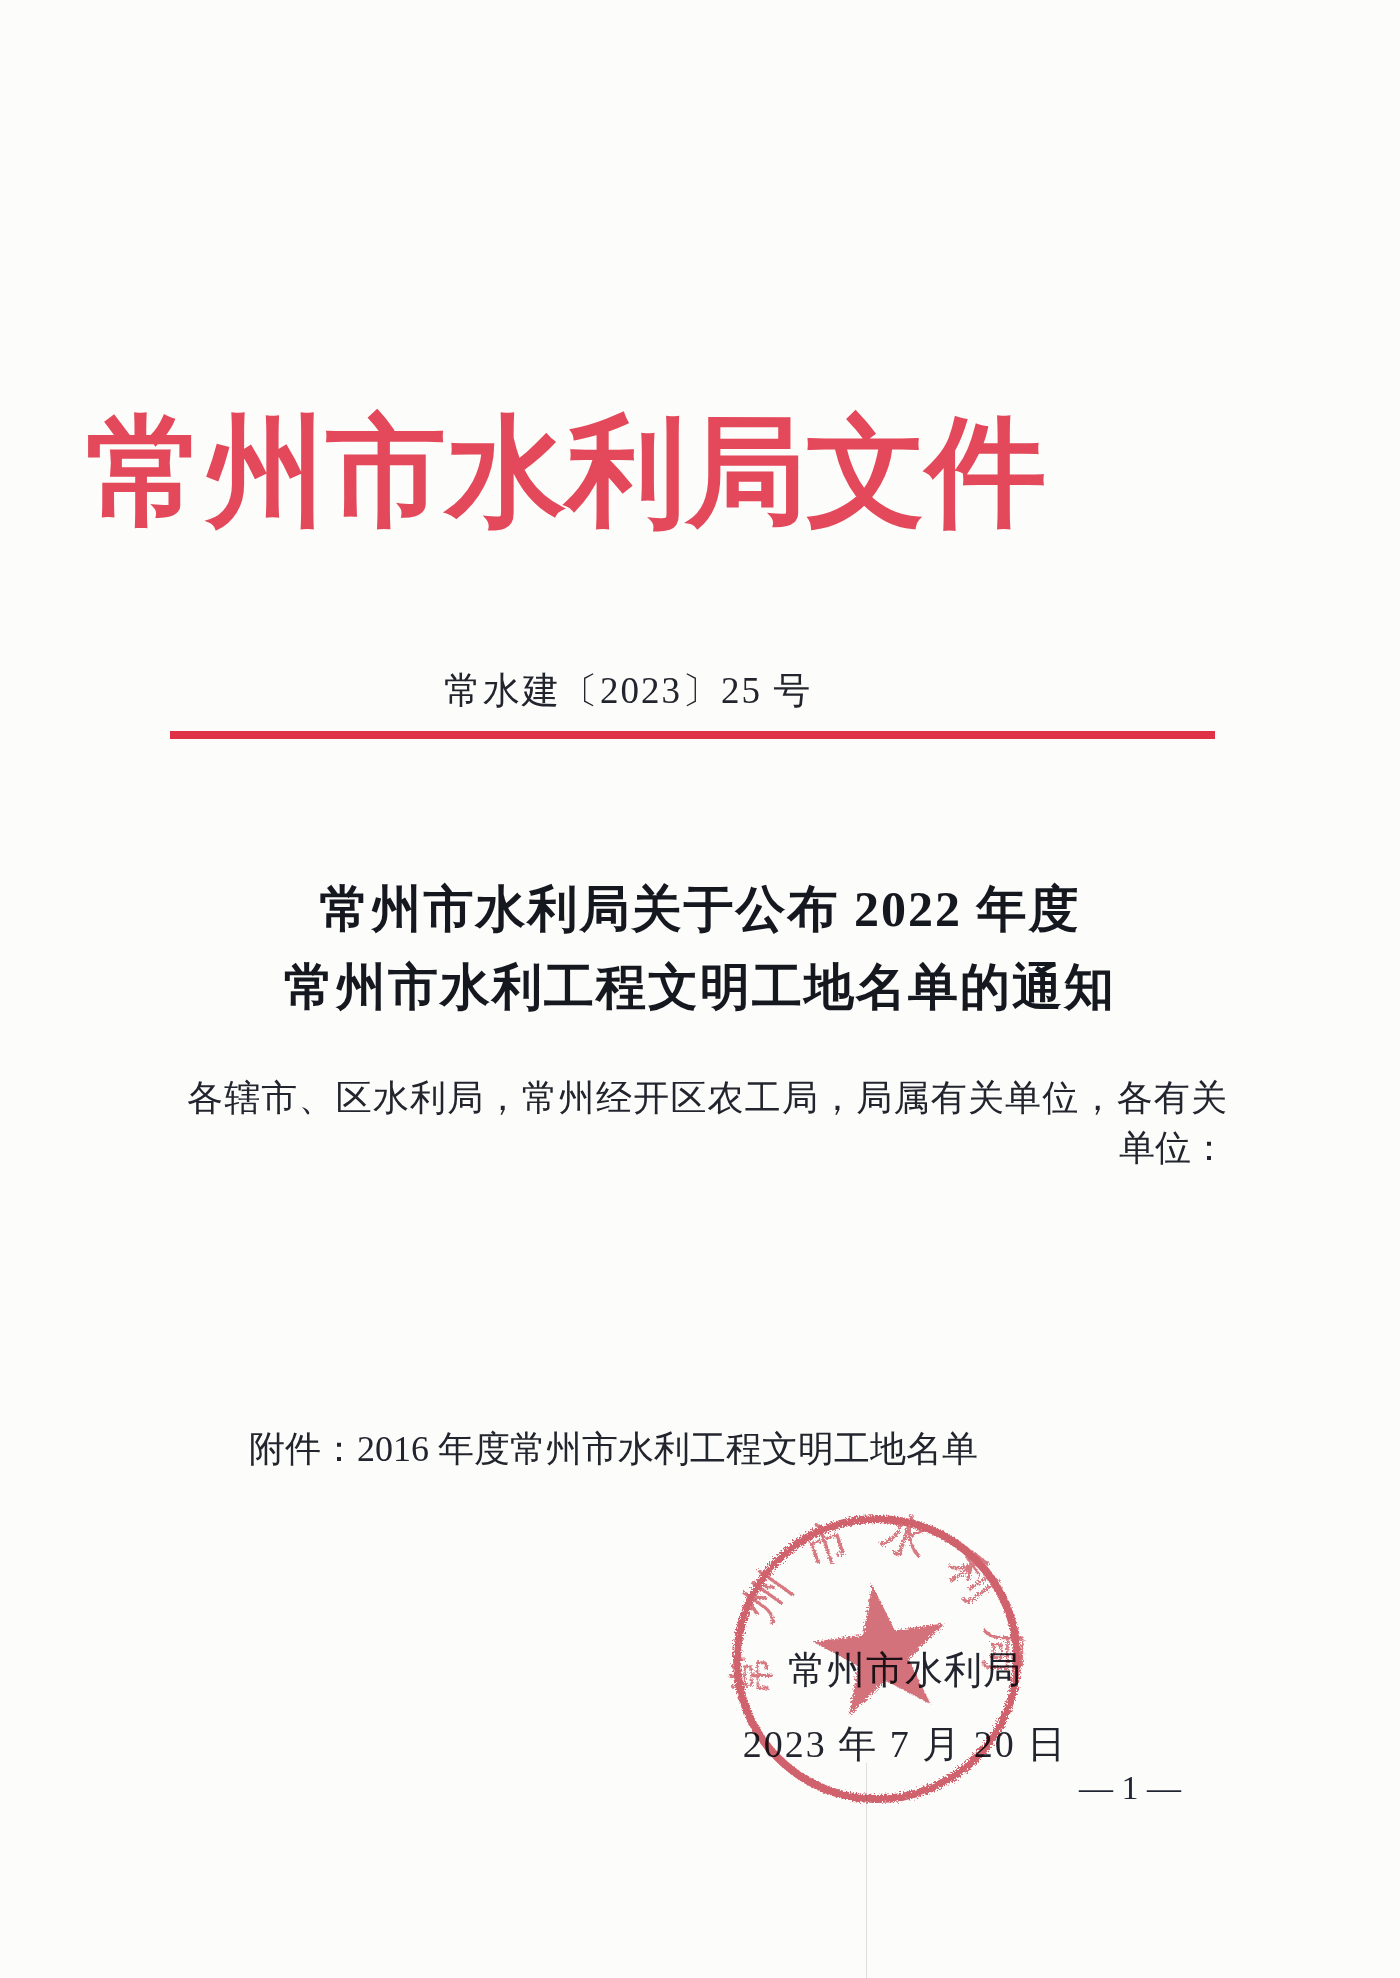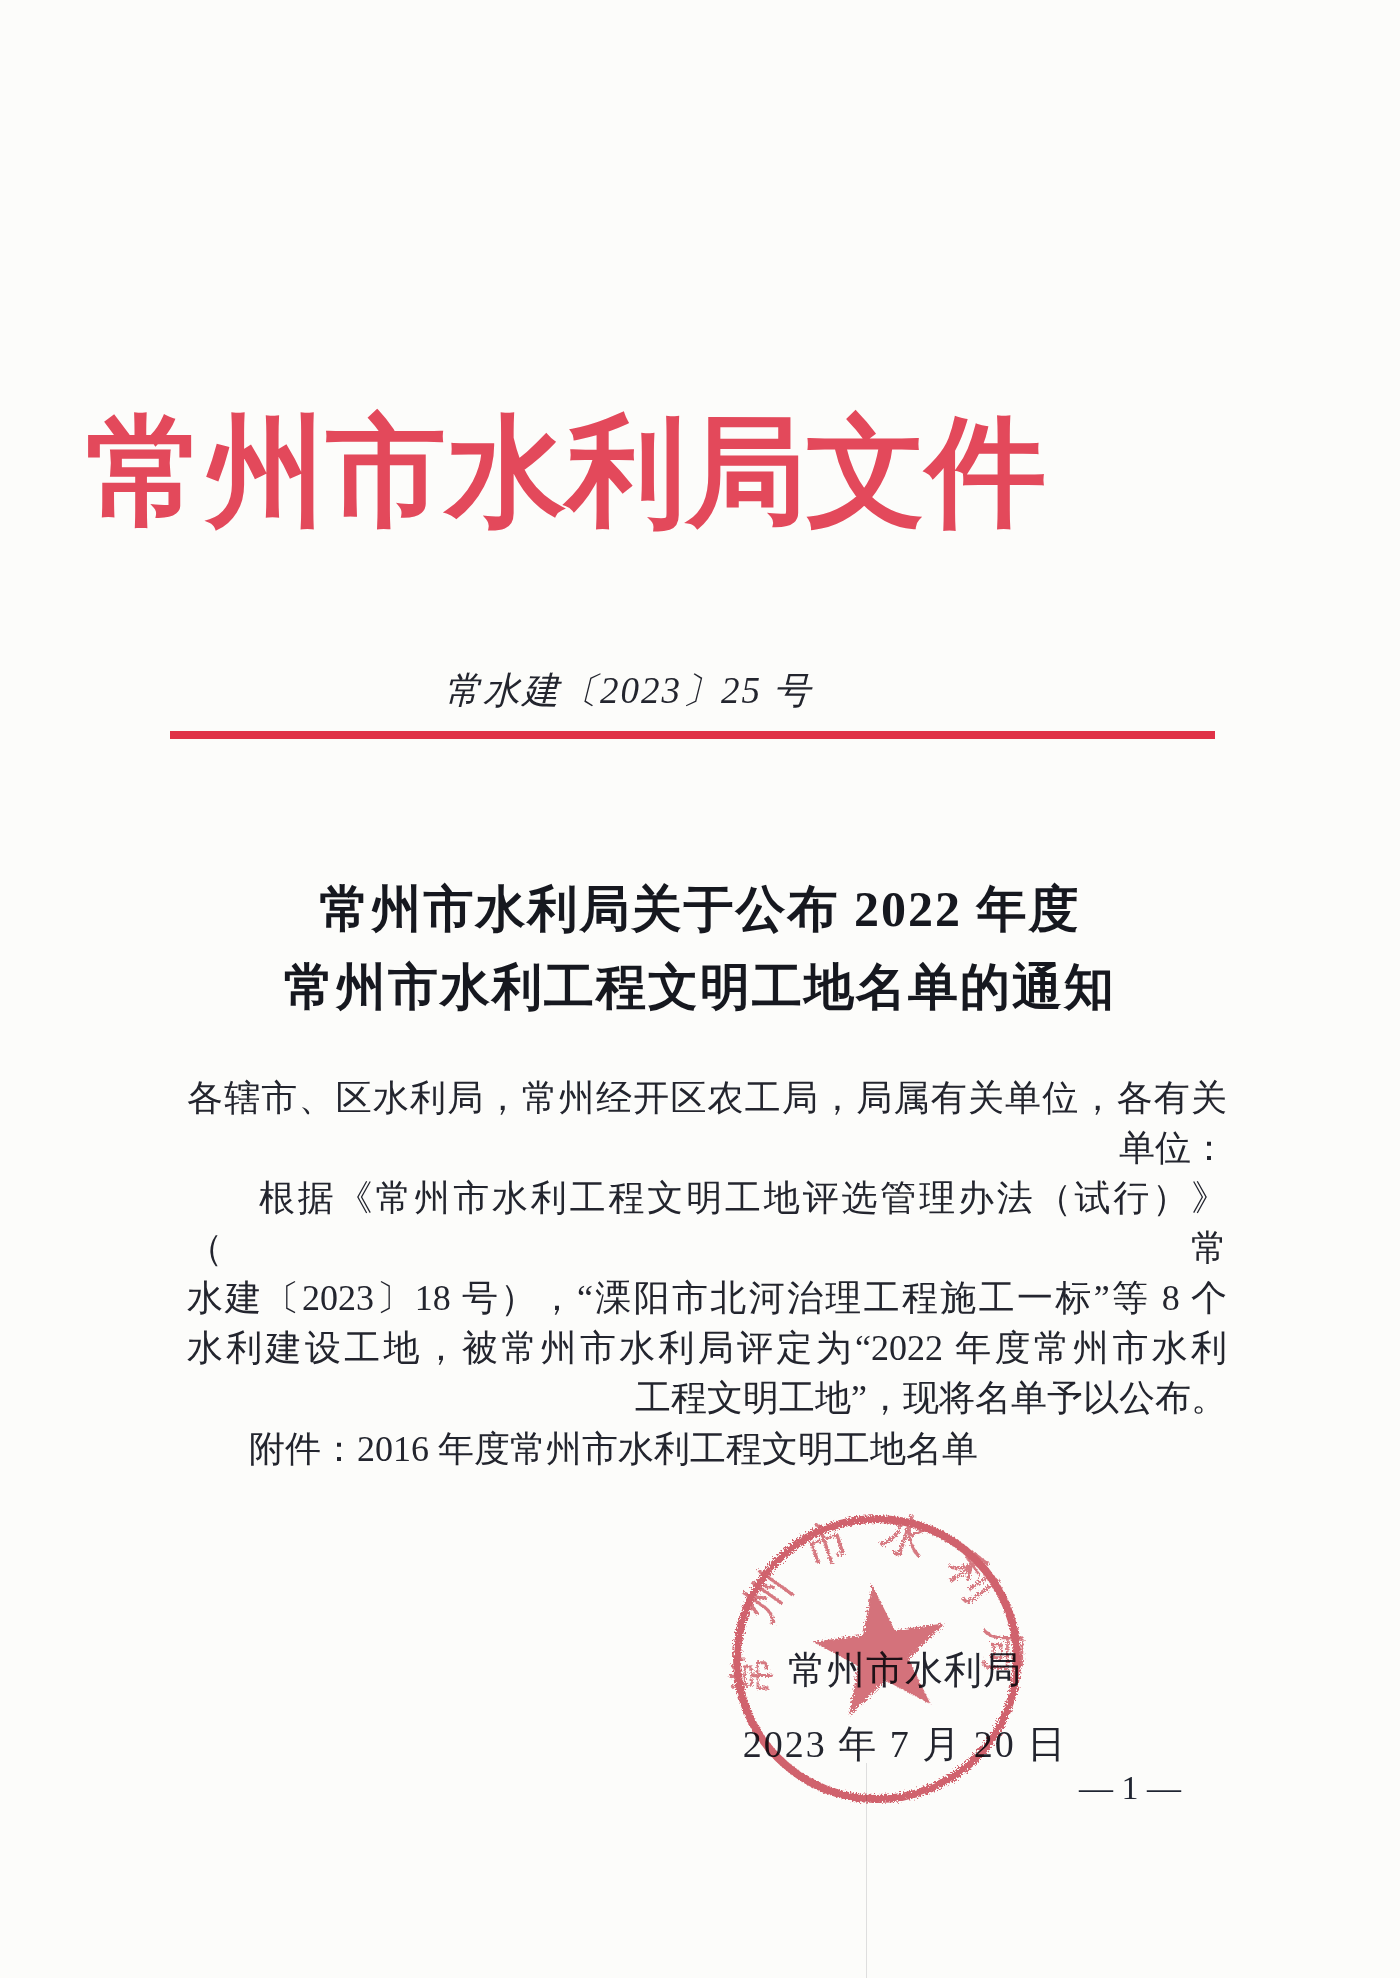--- a/index.html
+++ b/index.html
@@ -12,21 +12,21 @@
   .abs{position:absolute;}
   
   .banner{
     top:398px;left:0;width:1132px;height:150px;
     text-align:center;font-size:120px;line-height:150px;font-weight:bold;
     color:#e3495b;letter-spacing:0px;white-space:nowrap;
   }
   
   .doc-number{
     top:668px;left:0;width:1256px;text-align:center;
-    font-size:37px;line-height:46px;letter-spacing:2px;white-space:nowrap;font-style:italic;
+    font-size:37px;line-height:46px;letter-spacing:2px;white-space:nowrap;
   }
   
   .red-rule{
     top:731px;left:170px;width:1045px;height:8px;background:#e03247;
   }
   
   .notice-title{
     top:870px;left:0;width:1400px;text-align:center;
     font-size:50px;line-height:78px;font-weight:bold;letter-spacing:2px;
     color:#16181f;white-space:nowrap;
@@ -76,26 +76,20 @@
 <div class="abs notice-title">
   <div>常州市水利局关于公布 2022 年度</div>
   <div>常州市水利工程文明工地名单的通知</div>
 </div>
 
 <div class="abs body-text">
   <div>
     <div class="line fill">各辖市、区水利局，常州经开区农工局，局属有关单位，各有关</div>
     <div class="line">单位：</div>
   </div>
-  <div>
-    <div class="line fill indent">根据《常州市水利工程文明工地评选管理办法（试行）》（常</div>
-    <div class="line fill">水建〔2023〕18 号），“溧阳市北河治理工程施工一标”等 8 个</div>
-    <div class="line fill">水利建设工地，被常州市水利局评定为“2022 年度常州市水利</div>
-    <div class="line">工程文明工地”，现将名单予以公布。</div>
-  </div>
 </div>
 
 <div class="abs attachment">附件：2016 年度常州市水利工程文明工地名单</div>
 
 <div class="abs signature">
   <div class="agency">常州市水利局</div>
   <div class="date">2023 年 7 月 20 日</div>
 </div>
 
 <svg class="abs seal" viewBox="0 0 304 310">

